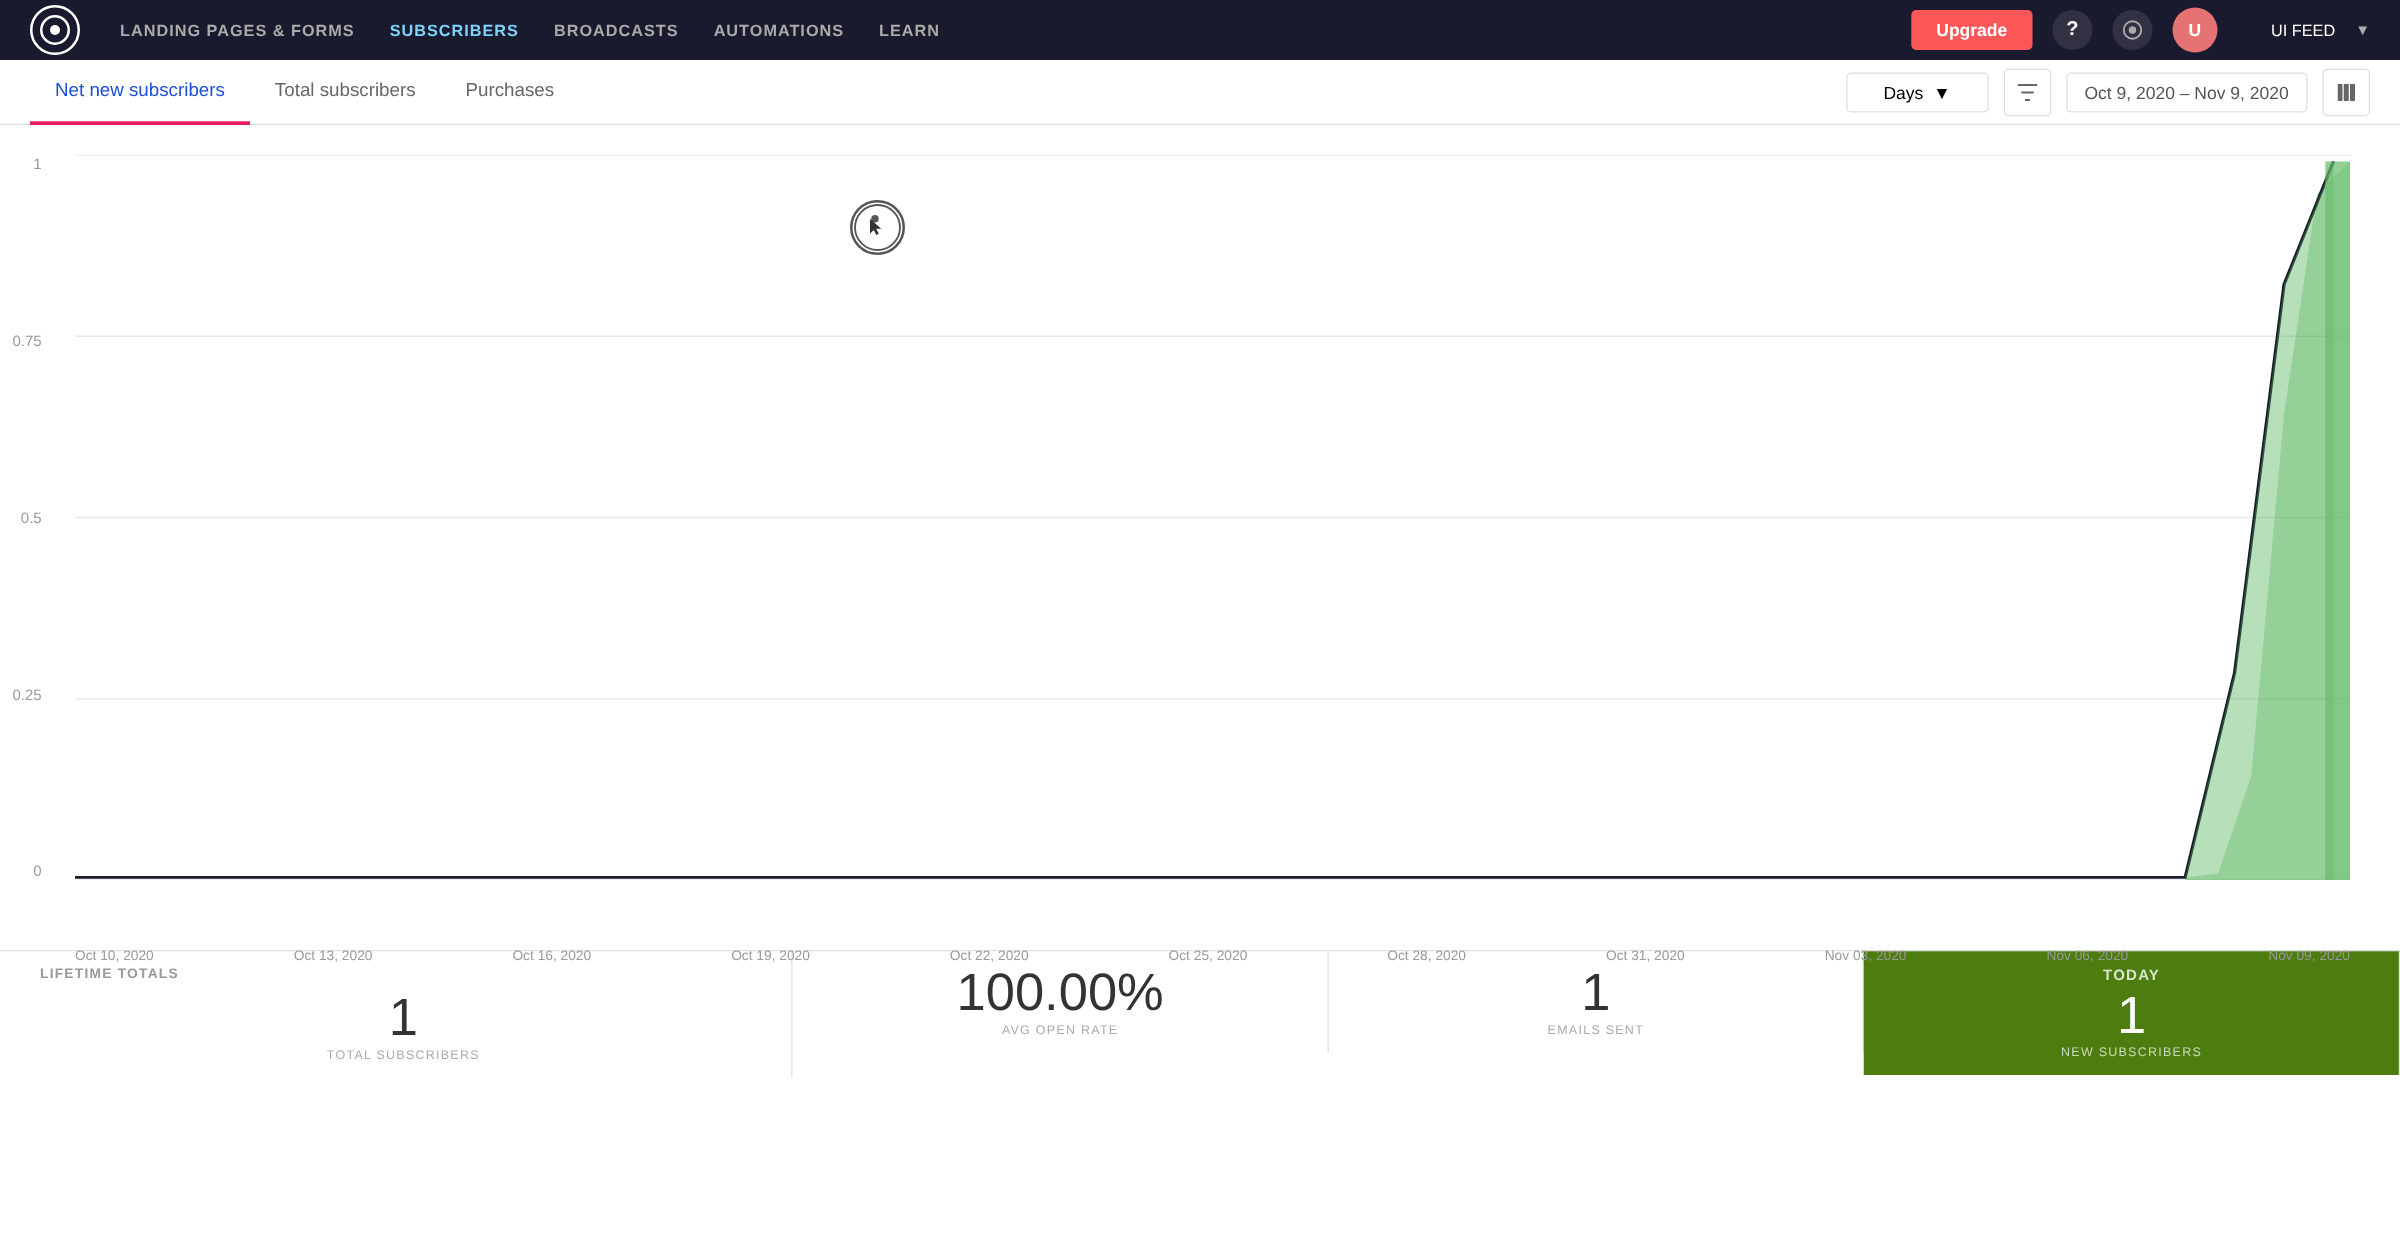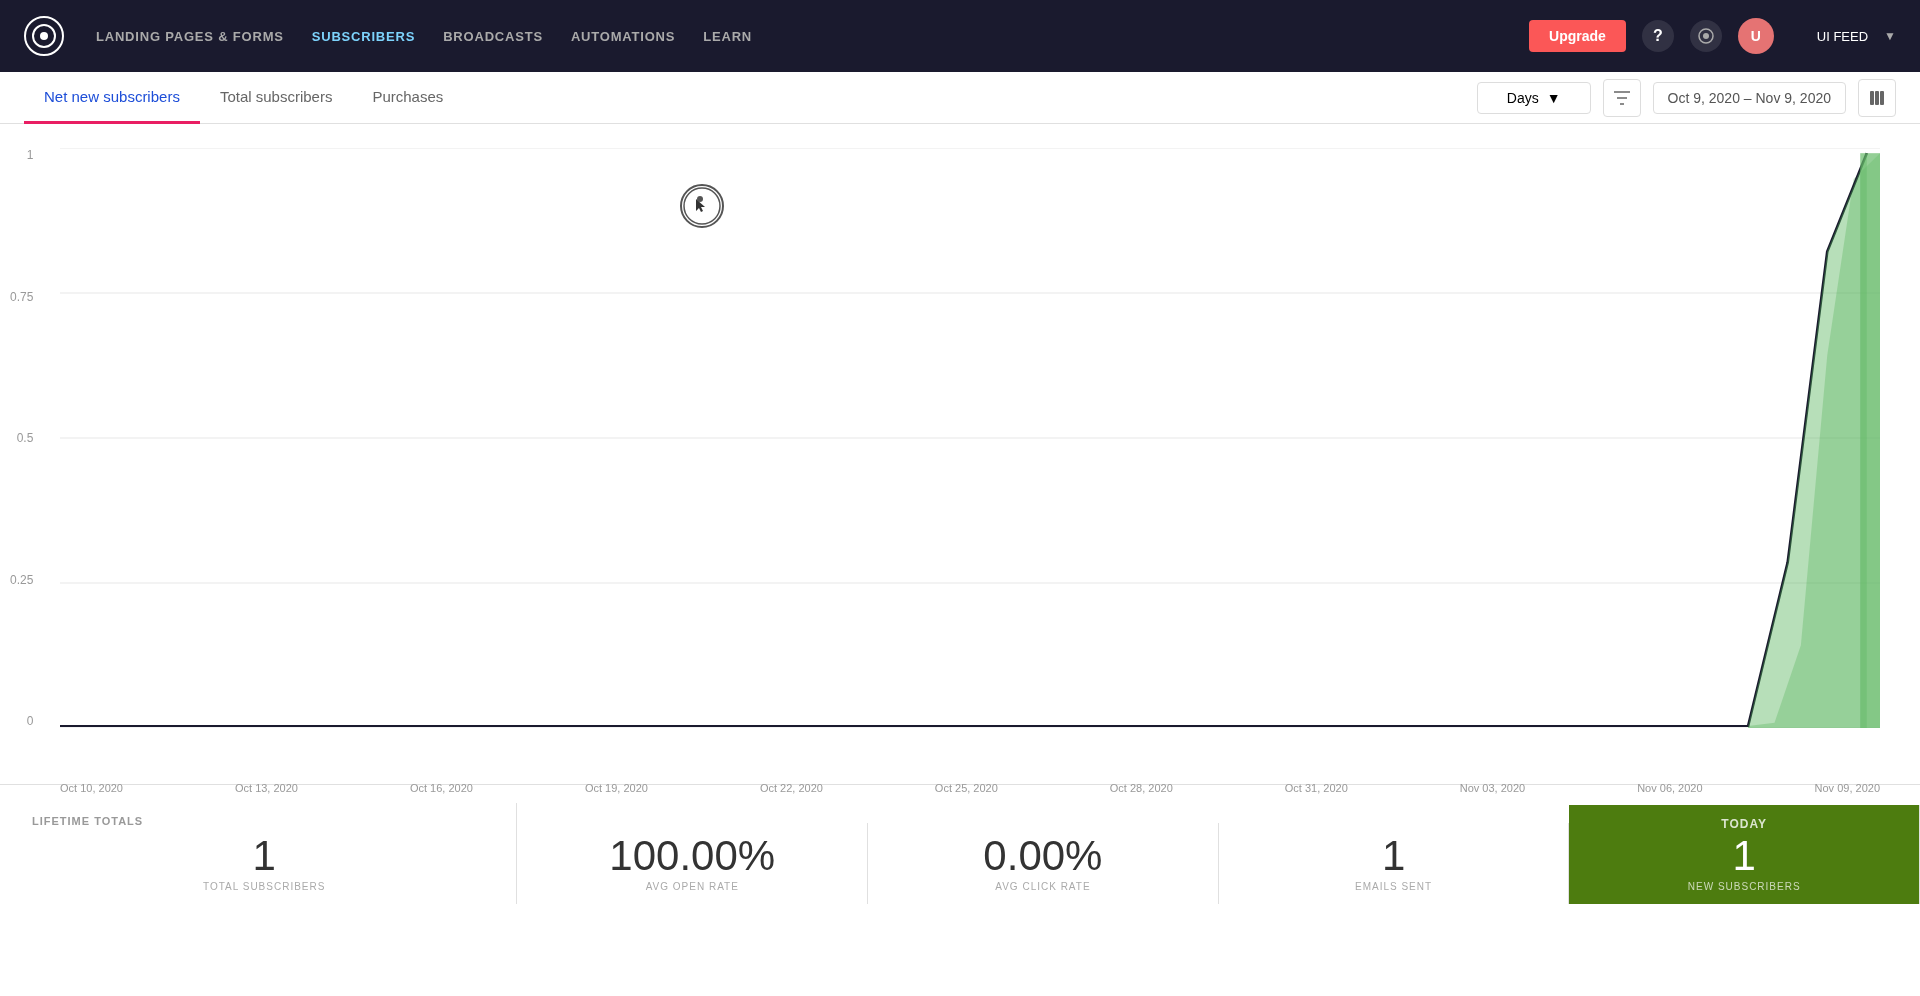--- a/index.html
+++ b/index.html
@@ -1,20 +1,20 @@
 <!DOCTYPE html>
 <html><head>
   <meta charset="utf-8">
   <style>
     * { margin: 0; padding: 0; box-sizing: border-box; }
     body { font-family: -apple-system, BlinkMacSystemFont, 'Segoe UI', sans-serif; background: #fff; color: #333; width: 1920px; min-height: 996px; }
 
     
     .top-nav {
-      display: flex; align-items: center; height: 72px;
+      display: flex; align-items: center; height: 48px;
       background: #1a1a2e; padding: 0 24px; gap: 32px;
     }
     .logo {
       width: 40px; height: 40px; border-radius: 50%;
       border: 2px solid #fff; display: flex; align-items: center; justify-content: center;
       flex-shrink: 0;
     }
     .logo-inner {
       width: 24px; height: 24px; border-radius: 50%;
       border: 2px solid #fff; position: relative;
@@ -98,21 +98,21 @@
       border: 2px solid #555; border-radius: 50%;
       top: 60px; left: 680px;
       display: flex; align-items: center; justify-content: center;
       pointer-events: none;
     }
     .cursor-dot { width: 6px; height: 6px; border-radius: 50%; background: #555; position: absolute; top: 10px; left: 15px; }
 
     
     .bottom-stats {
       background: #fff; border-top: 1px solid #e0e0e0;
-      display: flex; height: 120px; align-items: flex-end;
+      display: flex; height: 120px; align-items: flex-start;
     }
     .stat-section {
       flex: 1; display: flex; flex-direction: column; align-items: center;
       justify-content: center; border-right: 1px solid #e0e0e0; padding: 12px 20px;
     }
     .stat-section.today-section {
       background: #4d7c0f; color: #fff;
     }
     .lifetime-label {
       font-size: 11px; font-weight: 700; letter-spacing: 1px; color: #999;
@@ -246,24 +246,20 @@
       <span class="stat-number">1</span>
       <span class="stat-sublabel">TOTAL SUBSCRIBERS</span>
     </div>
   </div>
 
   <div class="stat-section">
     <span class="stat-number">100.00%</span>
     <span class="stat-sublabel">AVG OPEN RATE</span>
   </div>
 
-  <div class="stat-section">
-    <span class="stat-number">0.00%</span>
-    <span class="stat-sublabel">AVG CLICK RATE</span>
-  </div>
 
   <div class="stat-section">
     <span class="stat-number">1</span>
     <span class="stat-sublabel">EMAILS SENT</span>
   </div>
 
   <div class="stat-section today-section">
     <span class="today-label">TODAY</span>
     <span class="stat-number white">1</span>
     <span class="stat-sublabel white">NEW SUBSCRIBERS</span>

